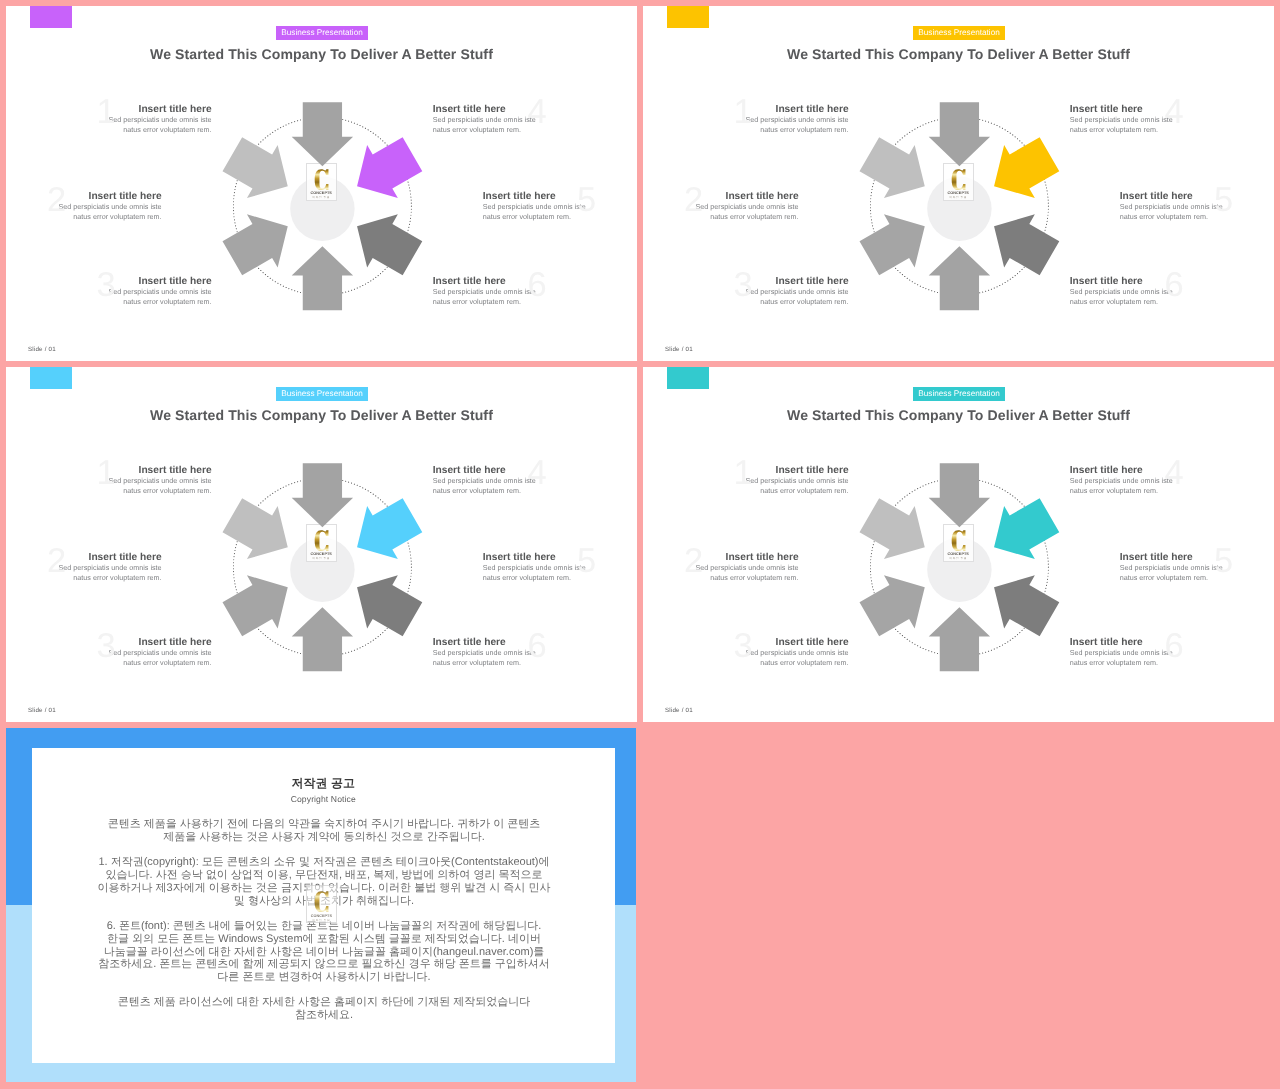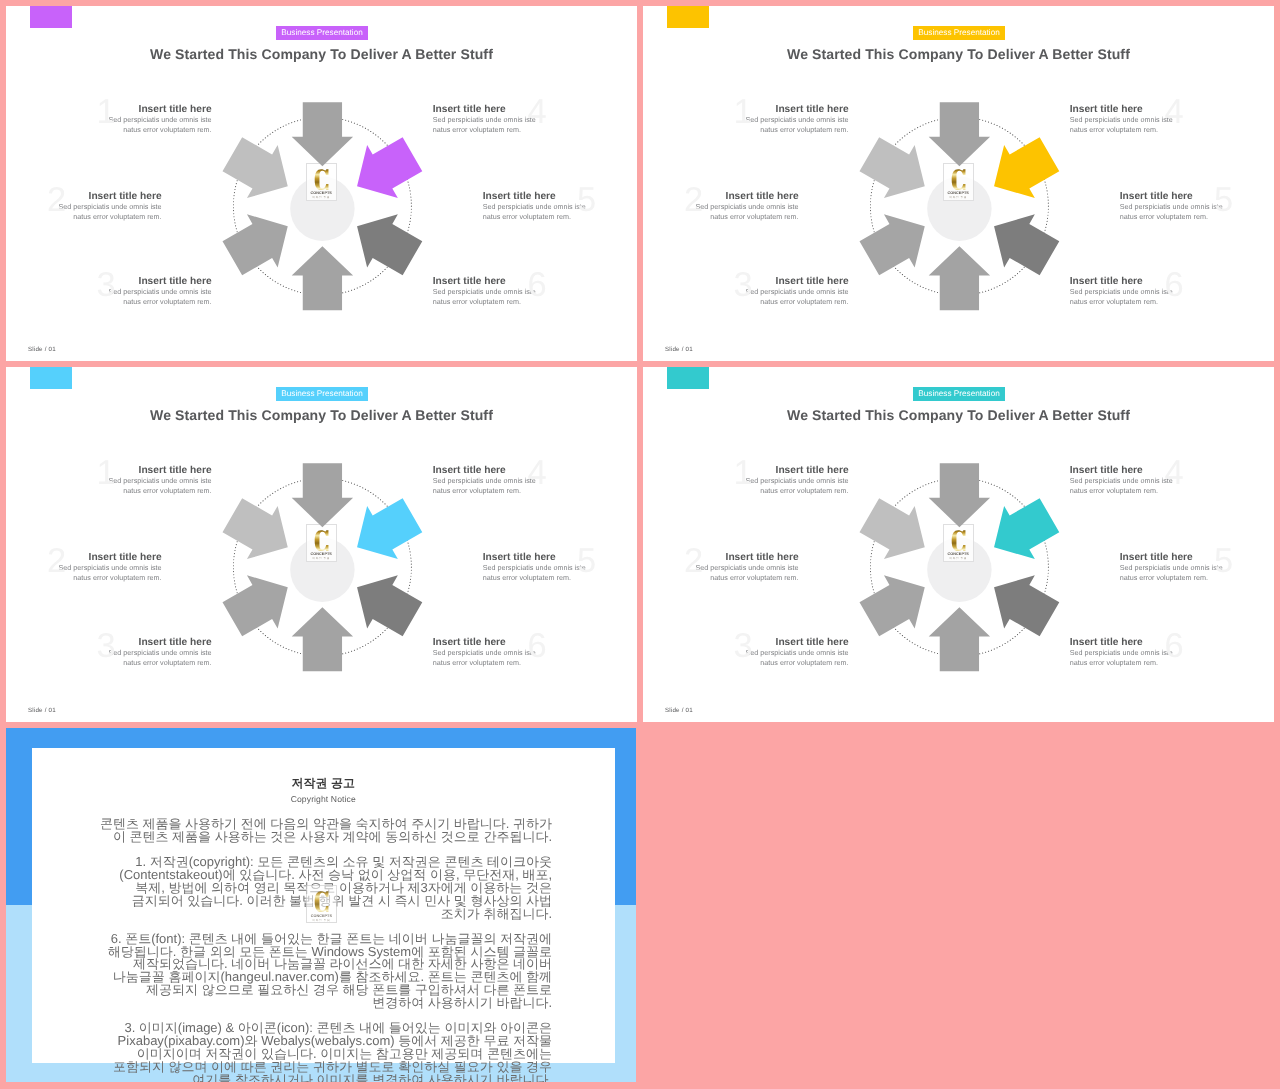--- a/index.html
+++ b/index.html
@@ -38,21 +38,21 @@
   .cslide{position:absolute;overflow:hidden;}
   .cbg-top{position:absolute;left:0;top:0;width:100%;height:50%;background:#429df2;}
   .cbg-bot{position:absolute;left:0;top:50%;width:100%;height:50%;background:#b0dffb;}
   .ccard{position:absolute;left:26px;top:20.1px;width:582.5px;height:315.2px;background:#fff;
          box-sizing:border-box;}
   .ctitle-ko{position:absolute;left:0;top:29.3px;width:100%;text-align:center;
              font-size:11.9px;font-weight:700;color:#3a3a3a;letter-spacing:0.1px;line-height:13px;}
   .ctitle-en{position:absolute;left:0;top:47.8px;width:100%;text-align:center;
              font-size:8.6px;color:#5e5e5e;letter-spacing:0.1px;line-height:9px;}
   .cbody{position:absolute;left:64px;top:70.3px;width:456px;}
-  .cpara{font-size:13px;line-height:12.9px;color:#6a6a6a;margin:0;text-align:right;
+  .cpara{font-size:11px;line-height:12.9px;color:#6a6a6a;margin:0;text-align:center;
          word-break:keep-all;}
   .cpara.gap{margin-top:12.2px;}
   .cwatermark{position:absolute;left:273.7px;top:137.6px;
               width:31.3px;height:38.2px;background:rgba(255,255,255,0.62);
               border:0.7px solid rgba(170,170,170,0.45);box-sizing:border-box;opacity:0.88;
               display:flex;flex-direction:column;align-items:center;padding-top:4.2px;}
   .cwatermark .logo-word{color:#6d675f;}
 
 </style>
 </head>
@@ -332,21 +332,20 @@
 <div class="cslide" style="left:6.0px;top:727.5px;width:630.0px;height:354.5px;">
  <div class="cbg-top" style="background-color: rgb(66, 157, 242);"></div>
  <div class="cbg-bot" style="background-color: rgb(176, 223, 251);"></div>
  <div class="ccard">
    <div class="ctitle-ko">저작권 공고</div>
    <div class="ctitle-en">Copyright Notice</div>
    <div class="cbody">
      <p class="cpara">콘텐츠 제품을 사용하기 전에 다음의 약관을 숙지하여 주시기 바랍니다. 귀하가 이 콘텐츠 제품을 사용하는 것은 사용자 계약에 동의하신 것으로 간주됩니다.</p>
      <p class="cpara gap">1. 저작권(copyright): 모든 콘텐츠의 소유 및 저작권은 콘텐츠 테이크아웃(Contentstakeout)에 있습니다. 사전 승낙 없이 상업적 이용, 무단전재, 배포, 복제, 방법에 의하여 영리 목적으로 이용하거나 제3자에게 이용하는 것은 금지되어 있습니다. 이러한 불법 행위 발견 시 즉시 민사 및 형사상의 사법 조치가 취해집니다.</p>
      <p class="cpara gap">6. 폰트(font): 콘텐츠 내에 들어있는 한글 폰트는 네이버 나눔글꼴의 저작권에 해당됩니다. 한글 외의 모든 폰트는 Windows System에 포함된 시스템 글꼴로 제작되었습니다. 네이버 나눔글꼴 라이선스에 대한 자세한 사항은 네이버 나눔글꼴 홈페이지(hangeul.naver.com)를 참조하세요. 폰트는 콘텐츠에 함께 제공되지 않으므로 필요하신 경우 해당 폰트를 구입하셔서 다른 폰트로 변경하여 사용하시기 바랍니다.</p>
-     <p class="cpara gap">3. 이미지(image) &amp; 아이콘(icon): 콘텐츠 내에 들어있는 이미지와 아이콘은 Pixabay(pixabay.com)와 Webalys(webalys.com) 등에서 제공한 무료 저작물 이미지이며 저작권이 있습니다. 이미지는 참고용만 제공되며 콘텐츠에는 포함되지 않으며 이에 따른 권리는 귀하가 별도로 확인하실 필요가 있을 경우 여기를 참조하시거나 이미지를 변경하여 사용하시기 바랍니다.</p>
      <p class="cpara gap">콘텐츠 제품 라이선스에 대한 자세한 사항은 홈페이지 하단에 기재된 제작되었습니다 참조하세요.</p>
    </div>
    <div class="cwatermark">
      <svg class="gold-c" width="15.0" height="23.3" viewBox="0 0 22 40" preserveAspectRatio="none">
             <defs>
               <linearGradient id="gcw" x1="0" y1="0" x2="0" y2="1">
                 <stop offset="0%" stop-color="#7f6111"></stop>
                 <stop offset="10%" stop-color="#b98f25"></stop>
                 <stop offset="26%" stop-color="#f5e9a8"></stop>
                 <stop offset="44%" stop-color="#c39a2d"></stop>

